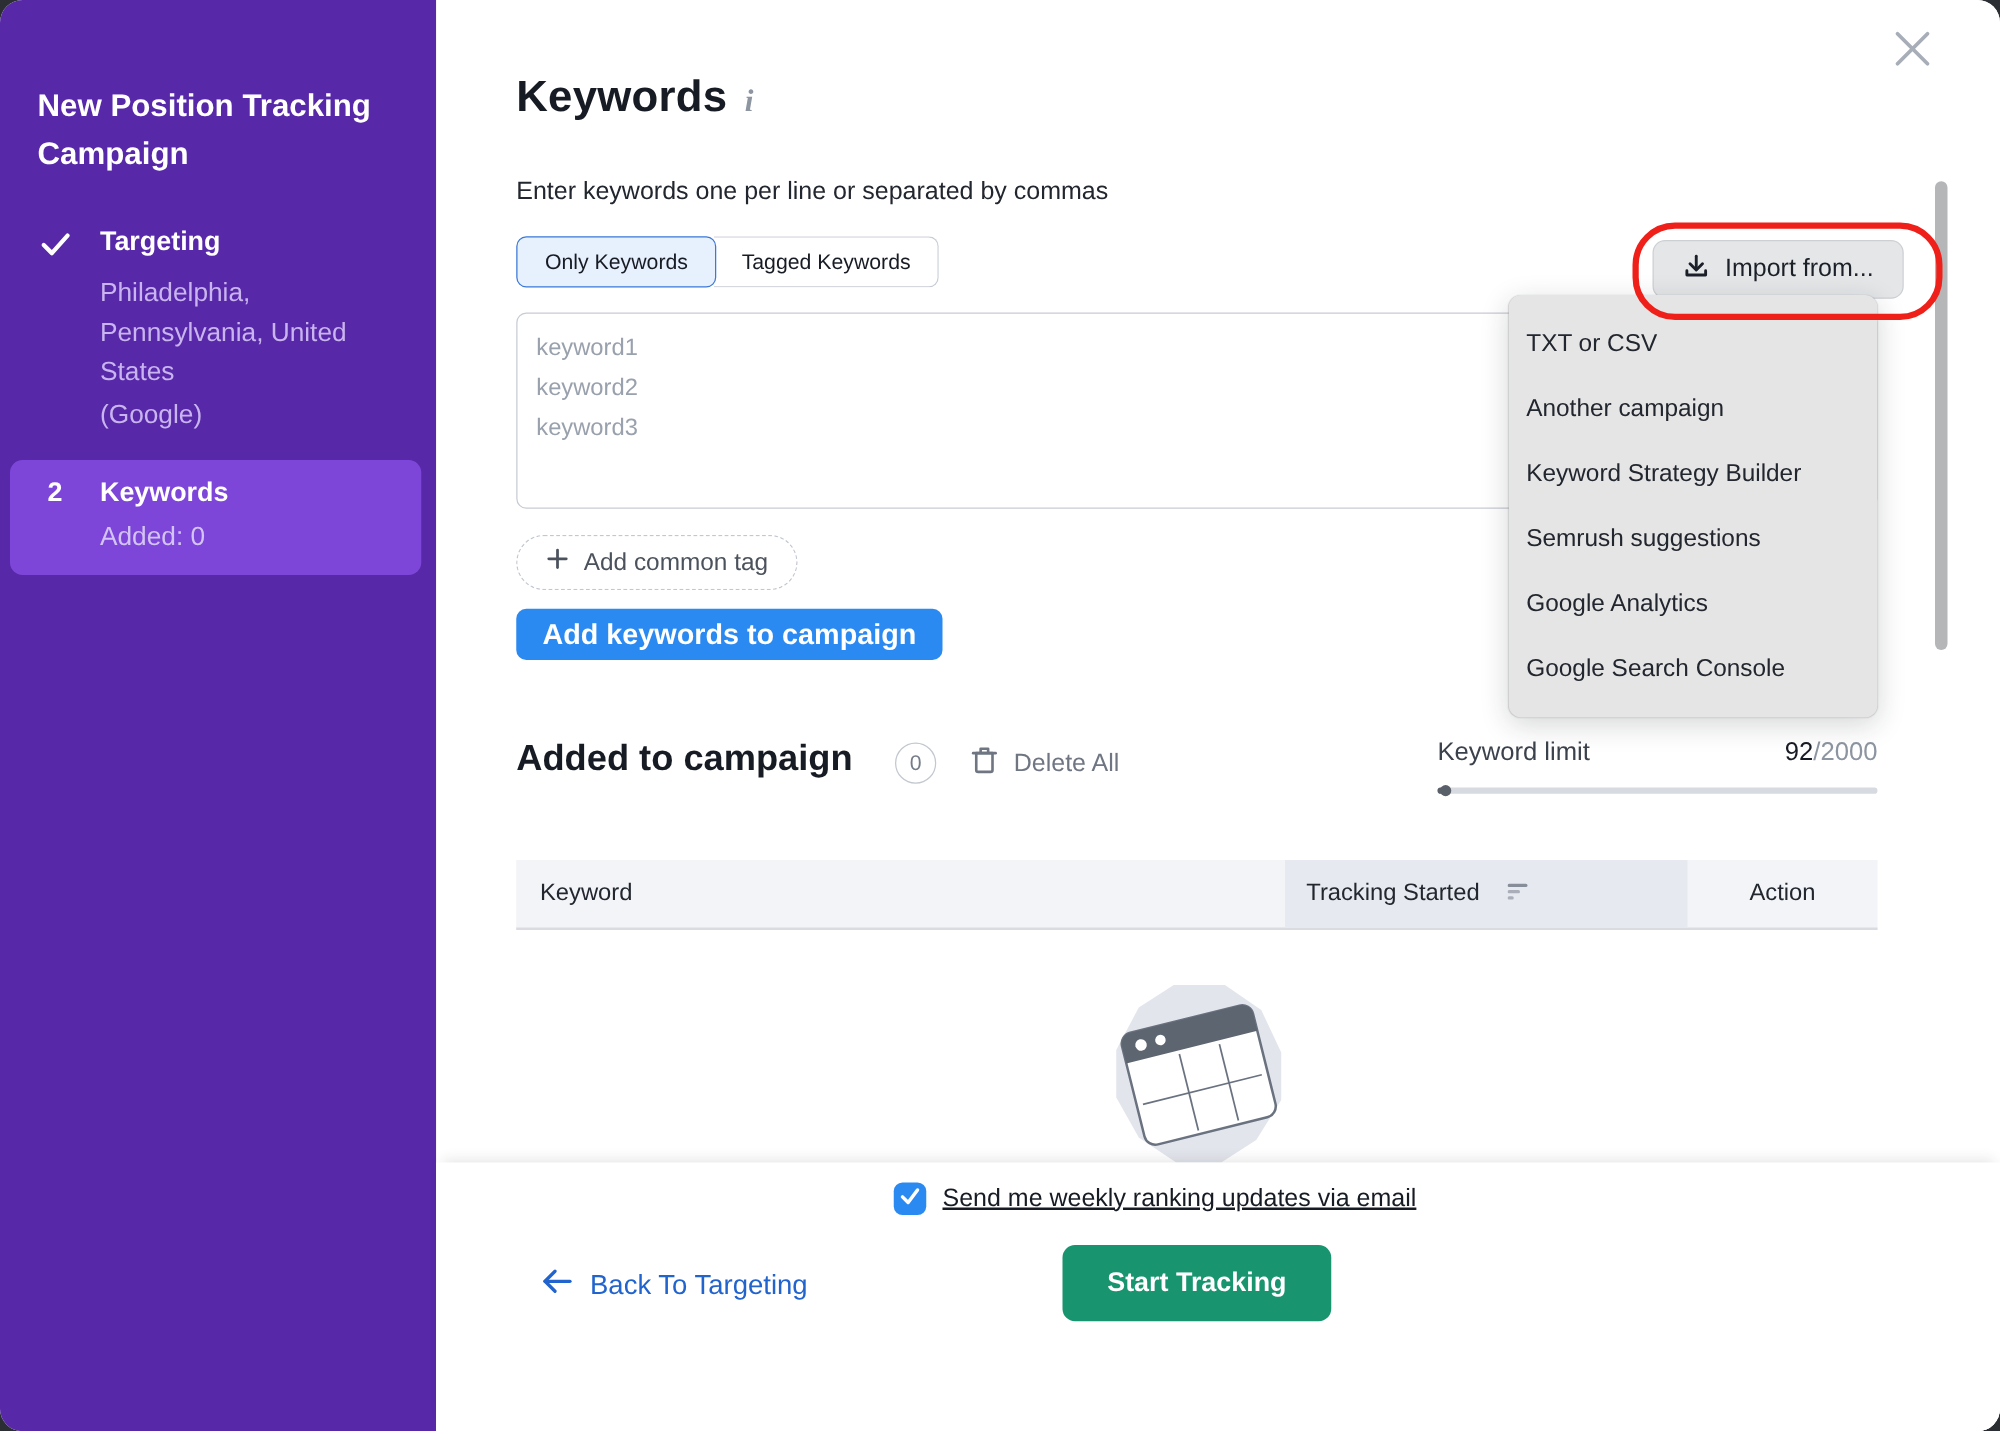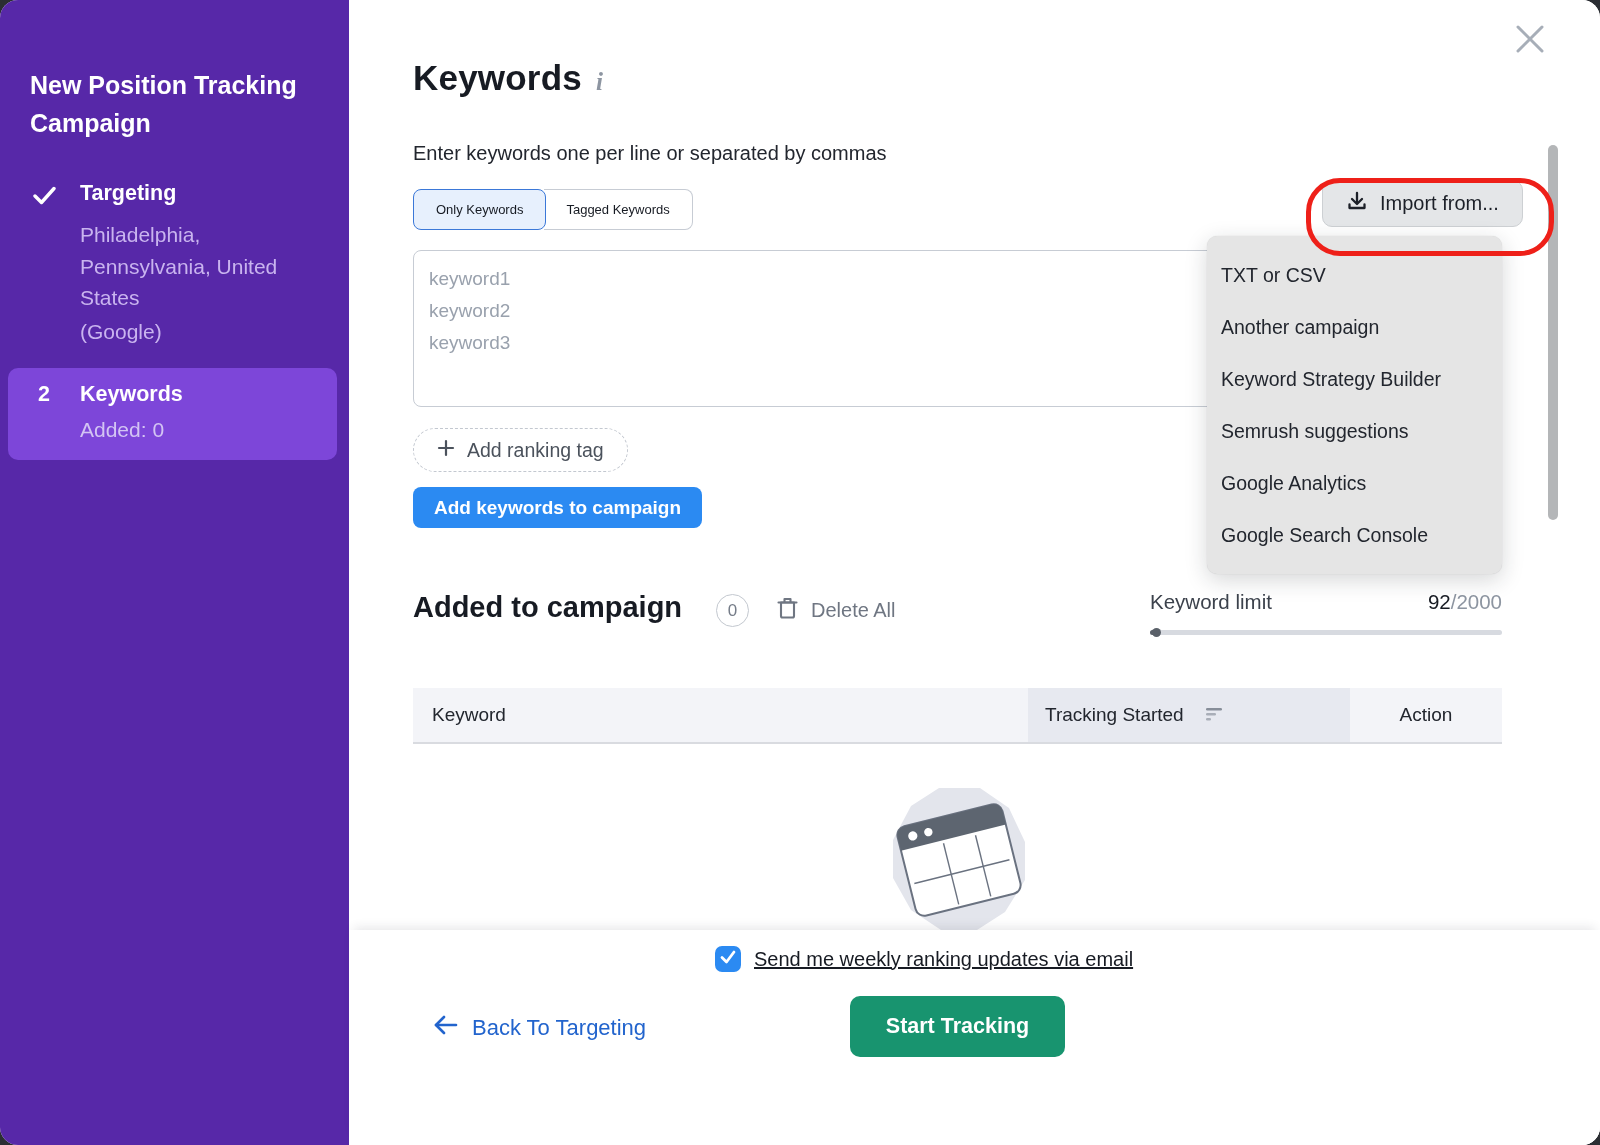--- a/index.html
+++ b/index.html
@@ -19,35 +19,35 @@
 
   
   .main{position:absolute;left:349px;top:0;right:0;bottom:0;background:#ffffff;}
   .close-btn{position:absolute;top:22px;right:52px;width:36px;height:36px;cursor:pointer;background:none;border:none;padding:0;}
   .page-title-row{position:absolute;left:64px;top:58px;display:flex;align-items:flex-start;gap:14px;}
   .page-title{font-size:35px;font-weight:700;color:#171b23;letter-spacing:.2px;}
   .info-icon{font-family:"Liberation Serif",serif;font-style:italic;font-weight:700;font-size:25px;color:#8d95a1;margin-top:10px;}
   .instruction{position:absolute;left:64px;top:142px;font-size:20px;color:#22262e;}
 
   .tabs{position:absolute;left:64px;top:189px;display:flex;height:41px;}
-  .tab{display:flex;align-items:center;padding:0 22px;font-size:13px;color:#171b23;background:#fff;border:1px solid #c7ccd4;cursor:pointer;}
+  .tab{display:flex;align-items:center;padding:0 22px;font-size:17px;color:#171b23;background:#fff;border:1px solid #c7ccd4;cursor:pointer;}
   .tab.selected{background:#e7f0fd;border:1.5px solid #3b78d8;border-radius:8px;z-index:2;}
   .tab.unselected{border-left:none;border-radius:0 8px 8px 0;margin-left:-2px;}
 
-  .import-btn{position:absolute;left:973px;top:180px;height:45px;display:flex;align-items:center;gap:12px;padding:0 23px;background:#e4e6e8;border:1px solid #cdd0d3;border-radius:10px;font-size:20px;color:#1c2028;cursor:pointer;}
+  .import-btn{position:absolute;left:973px;top:192px;height:45px;display:flex;align-items:center;gap:12px;padding:0 23px;background:#e4e6e8;border:1px solid #cdd0d3;border-radius:10px;font-size:20px;color:#1c2028;cursor:pointer;}
   .red-ring{position:absolute;left:957px;top:178px;width:238px;height:68px;border:5px solid #ee2019;border-radius:34px;pointer-events:none;z-index:5;}
 
   .dropdown{position:absolute;left:858px;top:236px;width:295px;background:#e5e5e5;border-radius:10px;box-shadow:0 6px 22px rgba(30,34,40,.18),0 0 1px rgba(30,34,40,.2);padding:13px 0;z-index:4;}
   .dropdown-item{height:52px;display:flex;align-items:center;padding:0 14px;font-size:19.5px;color:#22262e;cursor:pointer;}
 
   .kw-textarea{position:absolute;left:64px;top:250px;width:1089px;height:157px;box-sizing:border-box;border:1px solid #c7ccd4;border-radius:8px;padding:12px 15px;font-family:"Liberation Sans",sans-serif;font-size:19px;line-height:32px;color:#22262e;resize:none;outline:none;}
   .kw-textarea::placeholder{color:#99a1ad;}
 
   .tag-pill{position:absolute;left:64px;top:428px;height:44px;display:flex;align-items:center;gap:12px;padding:0 23px;border:1.5px dashed #c3c8d0;border-radius:22px;background:#fff;font-size:19.5px;color:#4b525c;cursor:pointer;box-sizing:border-box;}
-  .add-kw-btn{position:absolute;left:64px;top:487px;height:41px;padding:0 21px;background:#2b8af2;border:none;border-radius:8px;font-family:"Liberation Sans",sans-serif;font-size:19px;font-weight:700;color:#ffffff;cursor:pointer;}
+  .add-kw-btn{position:absolute;left:64px;top:487px;height:41px;padding:0 21px;background:#2b8af2;border:none;border-radius:8px;font-family:"Liberation Sans",sans-serif;font-size:23px;font-weight:700;color:#ffffff;cursor:pointer;}
 
   .added-title{position:absolute;left:64px;top:591px;font-size:29px;font-weight:700;color:#171b23;}
   .count-badge{position:absolute;left:367px;top:594px;width:33px;height:33px;border:1.5px solid #c3c8cf;border-radius:50%;display:flex;align-items:center;justify-content:center;font-size:17px;color:#757c88;box-sizing:border-box;}
   .delete-all{position:absolute;left:428px;top:596px;display:flex;align-items:center;gap:13px;font-size:20px;color:#6f7682;cursor:pointer;}
 
   .limit-block{position:absolute;left:801px;top:590px;width:352px;}
   .limit-row{display:flex;justify-content:space-between;font-size:20.5px;color:#3c424c;}
   .limit-used{color:#171b23;}
   .limit-total{color:#8d95a1;}
   .limit-track{position:relative;margin-top:16px;height:5px;background:#d7dae0;border-radius:3px;}
@@ -143,21 +143,21 @@
 keyword2
 keyword3" style=""></textarea>
 
     <div class="tag-pill">
       <span>
         <svg width="18" height="18" viewBox="0 0 18 18">
             <line x1="9" y1="2" x2="9" y2="16" stroke="#4b525c" stroke-width="2.2" stroke-linecap="round"></line>
             <line x1="2" y1="9" x2="16" y2="9" stroke="#4b525c" stroke-width="2.2" stroke-linecap="round"></line>
           </svg>
       </span>
-      <span>Add ranking tag</span>
+      <span>Add common tag</span>
     </div>
 
     <button class="add-kw-btn">Add keywords to campaign</button>
 
     <div class="added-title">Added to campaign</div>
     <div class="count-badge">0</div>
 
     <div class="delete-all">
       <span>
         <svg width="21" height="24" viewBox="0 0 21 24" fill="none" stroke="#6f7682" stroke-width="2.1" stroke-linejoin="round">

